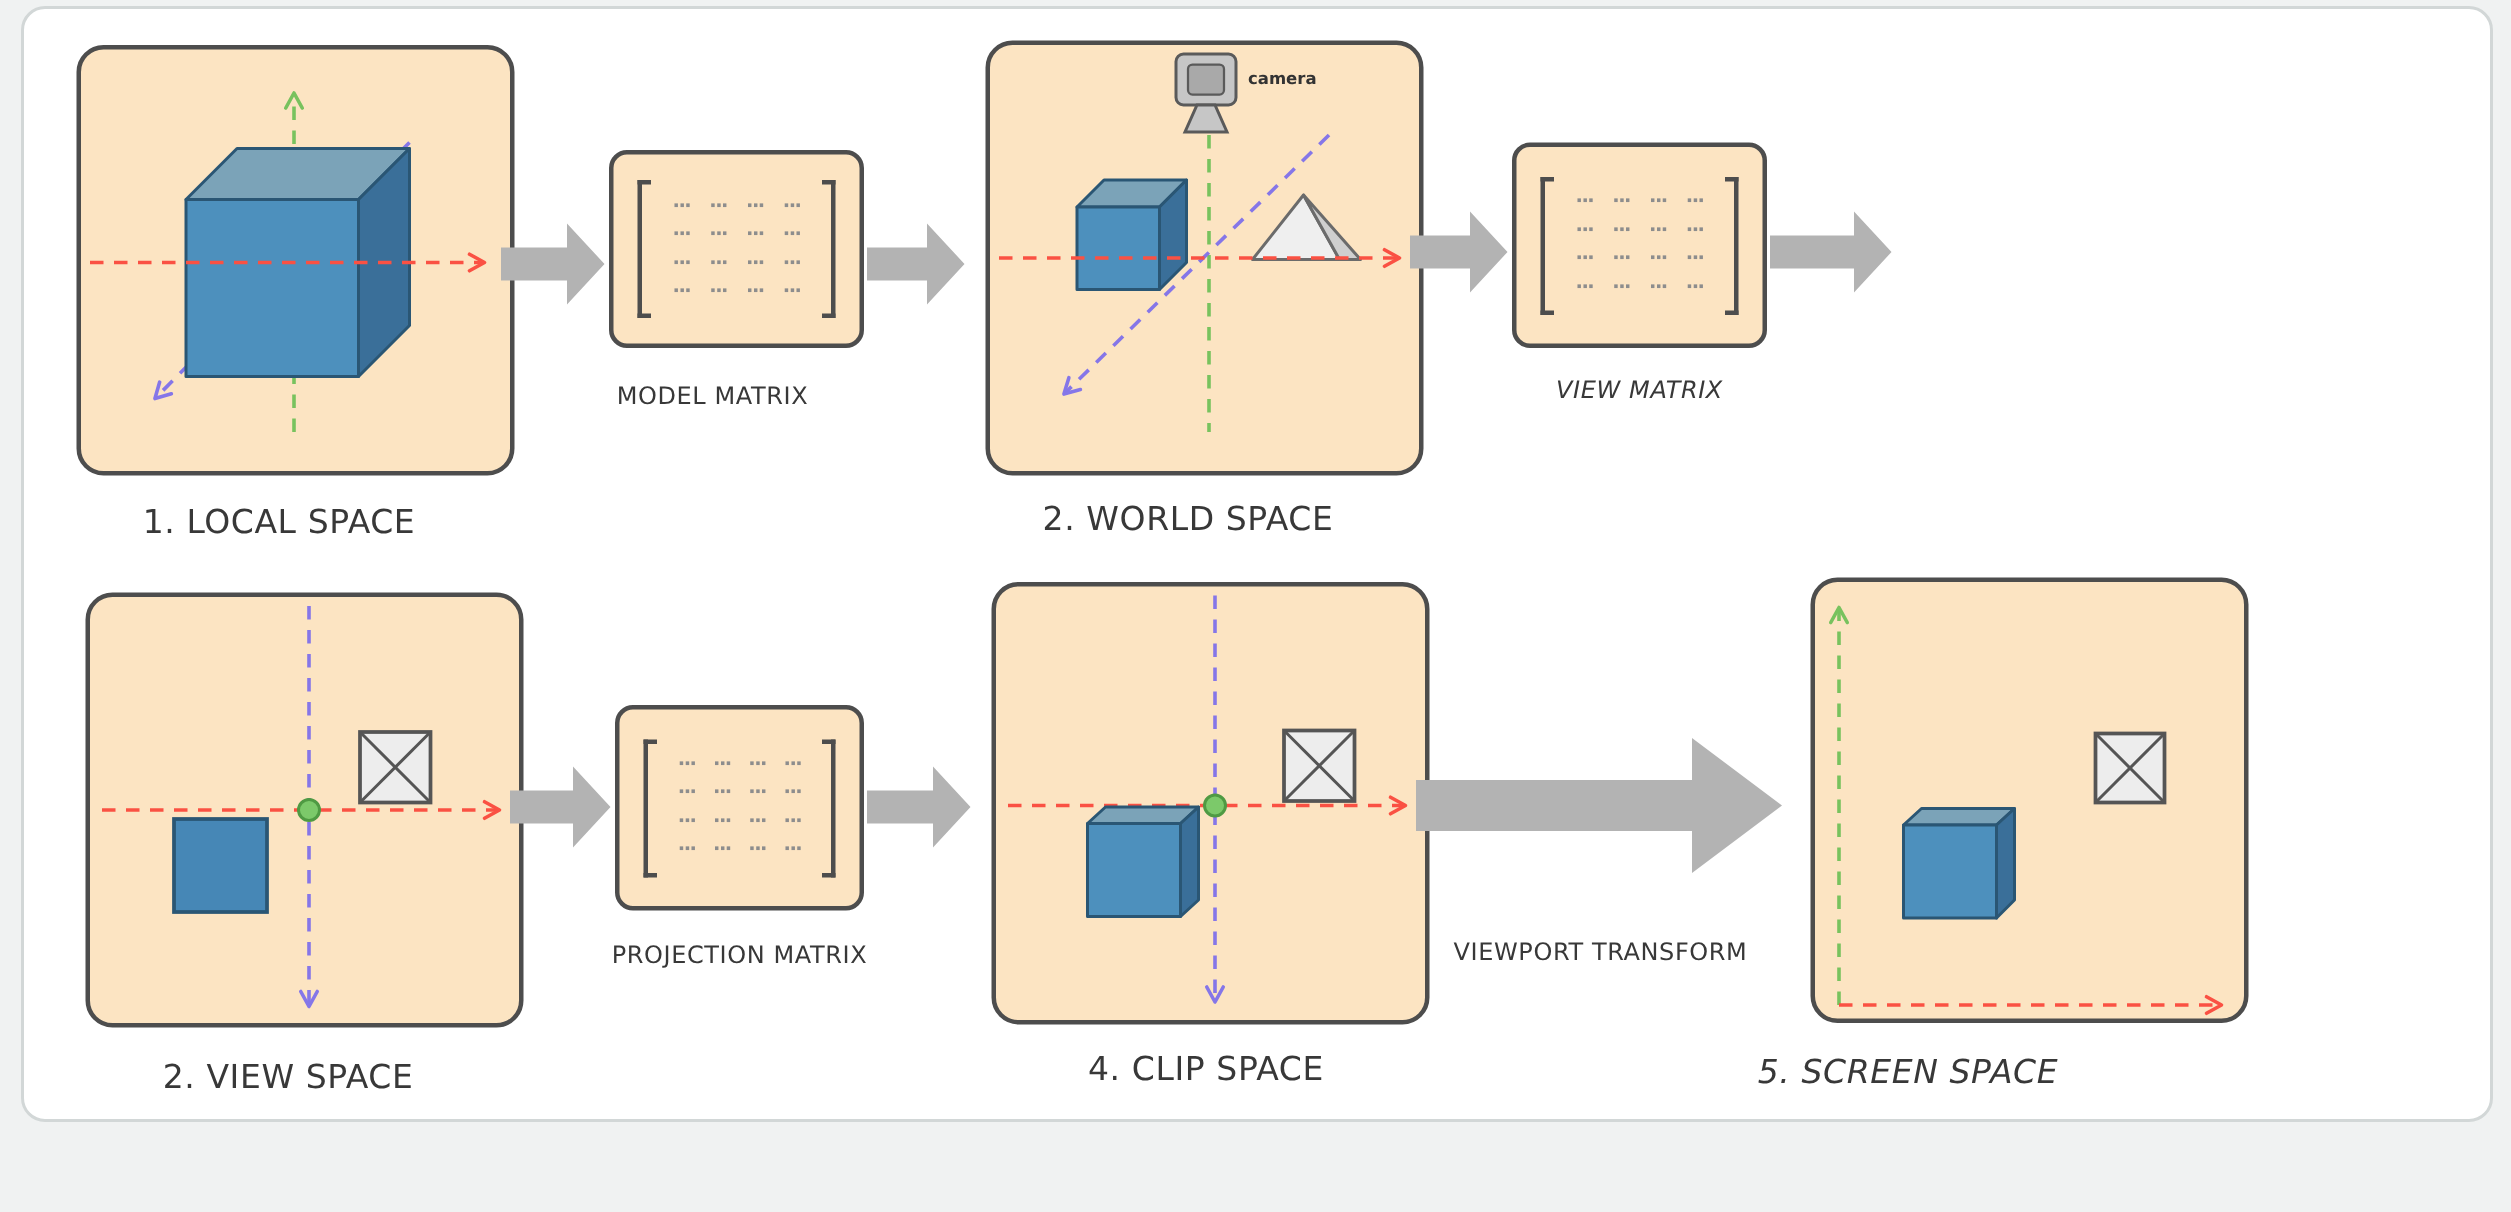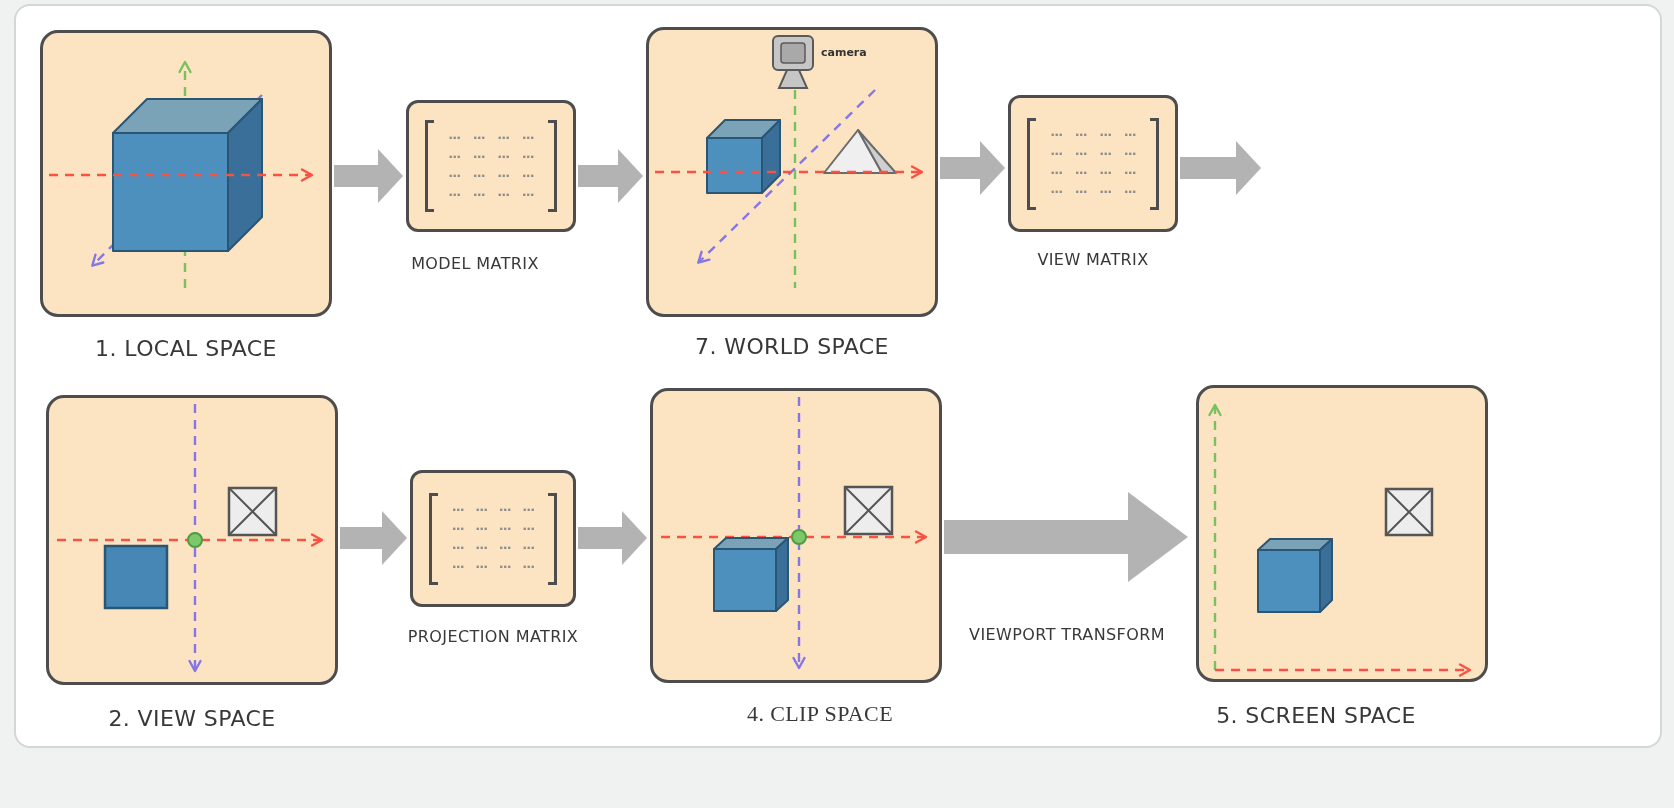--- a/index.html
+++ b/index.html
@@ -7,21 +7,21 @@
   body {
     width: 1674px; height: 808px; position: relative; overflow: hidden;
     background: #f0f2f2;
     font-family: "DejaVu Sans", "Liberation Sans", sans-serif;
   }
   .canvas {
     position: absolute; left: 14px; top: 4px; width: 1648px; height: 744px;
     background: #ffffff; border: 2px solid #d2d7d7; border-radius: 16px;
   }
   .panel {
-    position: absolute; background: #fce4c2; border: 3px solid #4d4d4d; border-radius: 18px;
+    position: absolute; background: #fce4c2; border: 3px solid #4d4d4d; border-radius: 18px; margin-left: 11px;
   }
   .scene { display: block; width: 100%; height: 100%; }
   .matrix-box {
     position: absolute; background: #fce4c2; border: 3px solid #4d4d4d; border-radius: 12px;
     display: flex; align-items: center; padding: 0 16px; gap: 8px;
   }
   .bracket { width: 9px; height: 92px; border: 3px solid #4d4d4d; flex: 0 0 auto; }
   .bracket.l { border-right: none; }
   .bracket.r { border-left: none; }
   .matrix-grid {
@@ -122,21 +122,21 @@
       <polygon points="113,108 131,90 131,145 113,163" fill="#3a6f99"></polygon>
       <polygon points="58,108 113,108 113,163 58,163" fill="#4d90bd"></polygon>
     </g>
     <g stroke="#6b6b6b" stroke-width="2" stroke-linejoin="round">
       <polygon points="175,143 209,100 233,143" fill="#efefef"></polygon>
       <polygon points="209,100 233,143 247,143" fill="#cfcfcf"></polygon>
     </g>
     <line x1="6" y1="142" x2="272" y2="142" stroke="#fa5143" stroke-width="2.4" stroke-dasharray="9 7" marker-end="url(#m2r)"></line>
   </svg>
 </div>
-<div class="label" style="left:646px;top:334px;width:292px;">7. WORLD SPACE</div>
+<div class="label" style="left:646px;top:334px;width:292px;">2. WORLD SPACE</div>
 
 <svg class="arrow" style="left:940px;top:139px;" width="66" height="58" viewBox="0 0 66 58">
   <polygon points="0,18 40,18 40,2 65,29 40,56 40,40 0,40" fill="#b3b3b3"></polygon>
 </svg>
 
 <div class="matrix-box" style="left:1008px;top:95px;width:170px;height:137px;">
   <div class="bracket l"></div>
   <div class="matrix-grid">
       <span class="mcell">···</span>
       <span class="mcell">···</span>
@@ -150,21 +150,21 @@
       <span class="mcell">···</span>
       <span class="mcell">···</span>
       <span class="mcell">···</span>
       <span class="mcell">···</span>
       <span class="mcell">···</span>
       <span class="mcell">···</span>
       <span class="mcell">···</span>
     </div>
   <div class="bracket r"></div>
 </div>
-<div class="label small" style="left:983px;top:250px;width:220px;">VIEW MATRIX</div>
+<div class="label small" style="left:983px;top:250px;width:220px;font-style:italic;">VIEW MATRIX</div>
 
 <svg class="arrow" style="left:1180px;top:139px;" width="82" height="58" viewBox="0 0 82 58">
   <polygon points="0,18 56,18 56,2 81,29 56,56 56,40 0,40" fill="#b3b3b3"></polygon>
 </svg>
 
 <div class="panel" style="left:46px;top:395px;width:292px;height:290px;">
   <svg class="scene" viewBox="0 0 286 284">
     <defs>
       <marker id="m3p" markerWidth="18" markerHeight="18" refX="13" refY="9" orient="auto" markerUnits="userSpaceOnUse">
         <path d="M4,3.5 L14,9 L4,14.5" fill="none" stroke="#8576e8" stroke-width="2.4" stroke-linecap="round" stroke-linejoin="round"></path>
@@ -236,21 +236,21 @@
       <line x1="239" y1="96" x2="192" y2="143" stroke-width="2"></line>
     </g>
     <g stroke="#2a5674" stroke-width="2" stroke-linejoin="round">
       <polygon points="61,158 73,147 135,147 123,158" fill="#7ba3b8"></polygon>
       <polygon points="123,158 135,147 135,209 123,220" fill="#3a6f99"></polygon>
       <polygon points="61,158 123,158 123,220 61,220" fill="#4d90bd"></polygon>
     </g>
     <circle cx="146" cy="146" r="7" fill="#7cc96a" stroke="#4f9a43" stroke-width="2"></circle>
   </svg>
 </div>
-<div class="label" style="left:674px;top:701px;width:292px;font-family:Liberation Serif, serif;">4. CLIP SPACE</div>
+<div class="label" style="left:658px;top:701px;width:292px;">4. CLIP SPACE</div>
 
 <svg class="arrow" style="left:944px;top:490px;" width="246" height="94" viewBox="0 0 246 94">
   <polygon points="0,30 184,30 184,2 244,47 184,92 184,64 0,64" fill="#b3b3b3"></polygon>
 </svg>
 <div class="label small" style="left:937px;top:588px;width:260px;margin-top:37px;">VIEWPORT TRANSFORM</div>
 
 <div class="panel" style="left:1196px;top:385px;width:292px;height:297px;">
   <svg class="scene" viewBox="0 0 286 291">
     <defs>
       <marker id="m5g" markerWidth="18" markerHeight="18" refX="13" refY="9" orient="auto" markerUnits="userSpaceOnUse">
@@ -267,13 +267,13 @@
       <line x1="187" y1="101" x2="233" y2="147" stroke-width="2"></line>
       <line x1="233" y1="101" x2="187" y2="147" stroke-width="2"></line>
     </g>
     <g stroke="#2a5674" stroke-width="2" stroke-linejoin="round">
       <polygon points="59,162 71,151 133,151 121,162" fill="#7ba3b8"></polygon>
       <polygon points="121,162 133,151 133,212 121,224" fill="#3a6f99"></polygon>
       <polygon points="59,162 121,162 121,224 59,224" fill="#4d90bd"></polygon>
     </g>
   </svg>
 </div>
-<div class="label" style="left:1170px;top:703px;width:292px;">5. SCREEN SPACE</div>
+<div class="label" style="left:1126px;top:703px;width:292px;font-style:italic;">5. SCREEN SPACE</div>
 
 </body></html>

